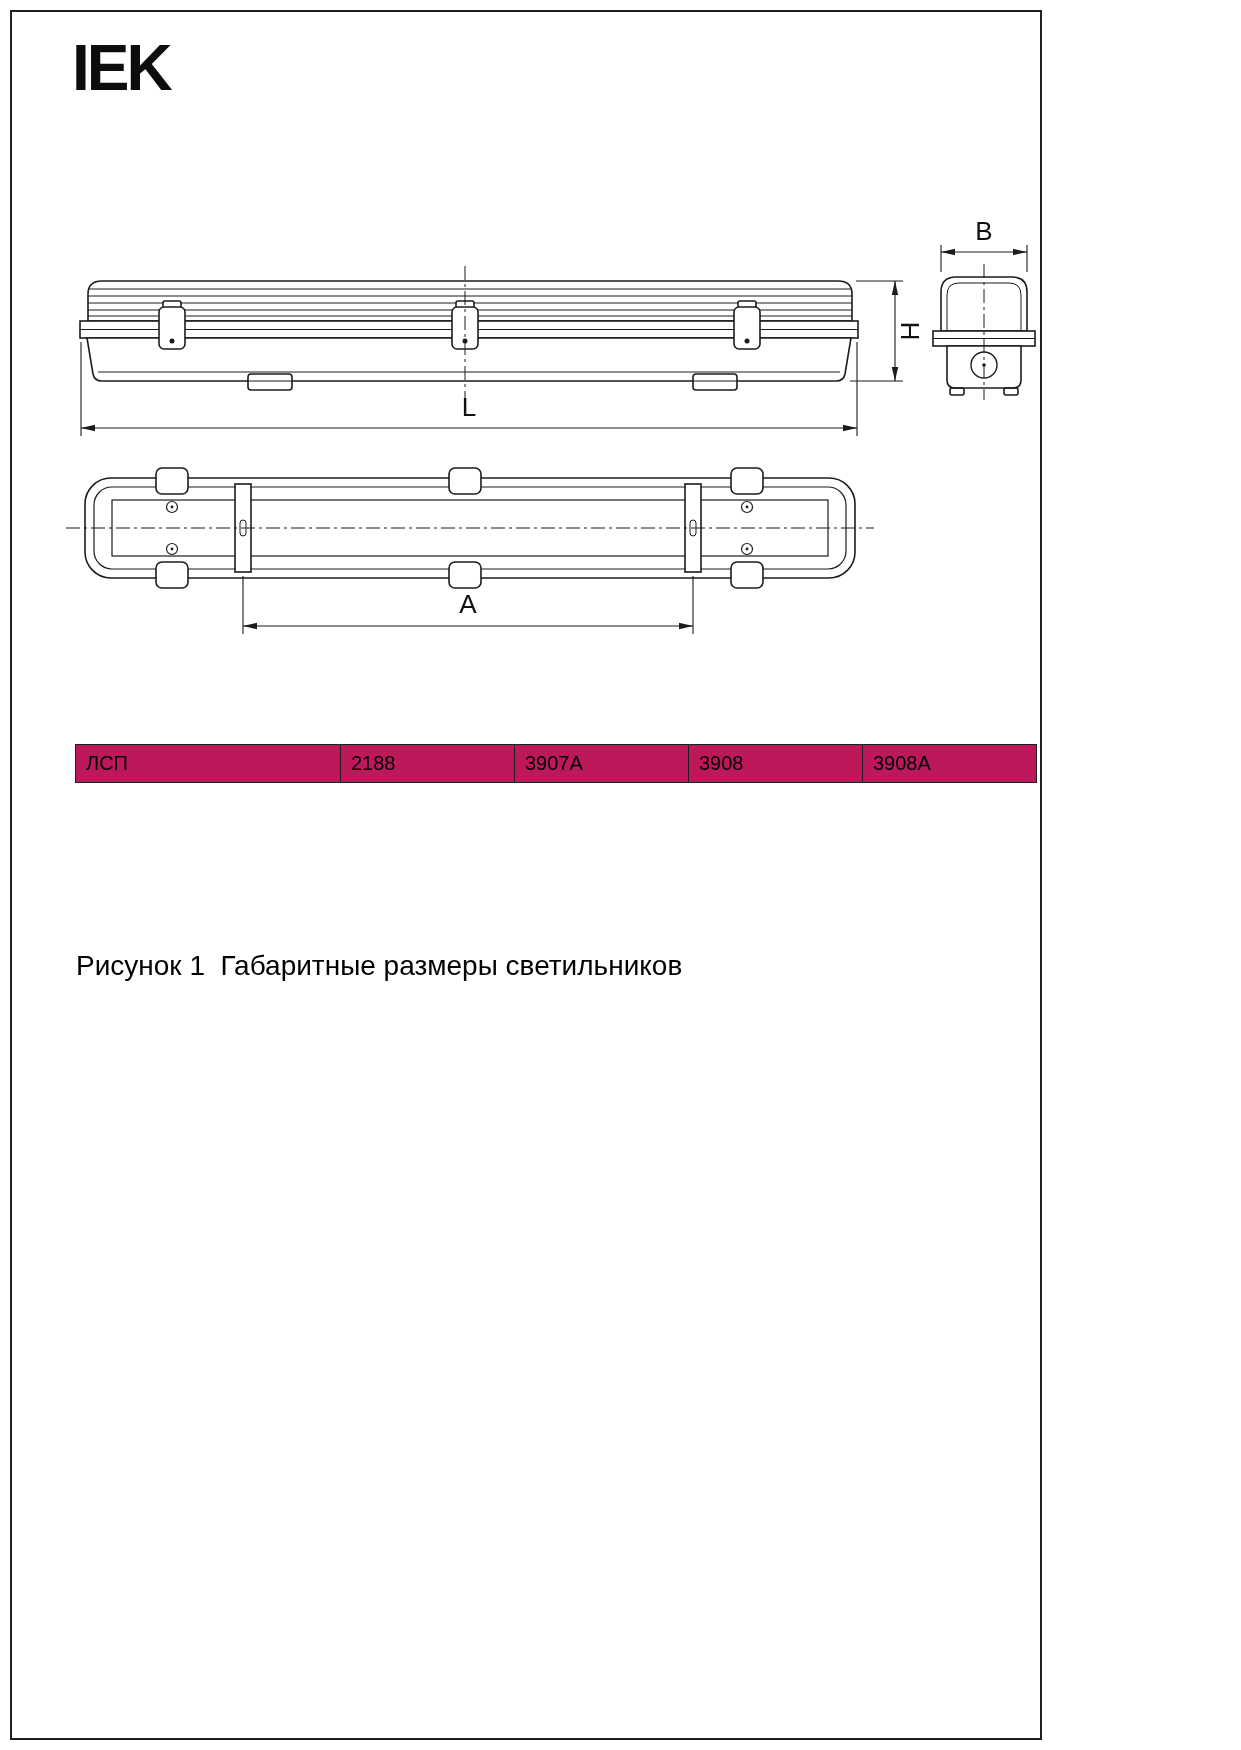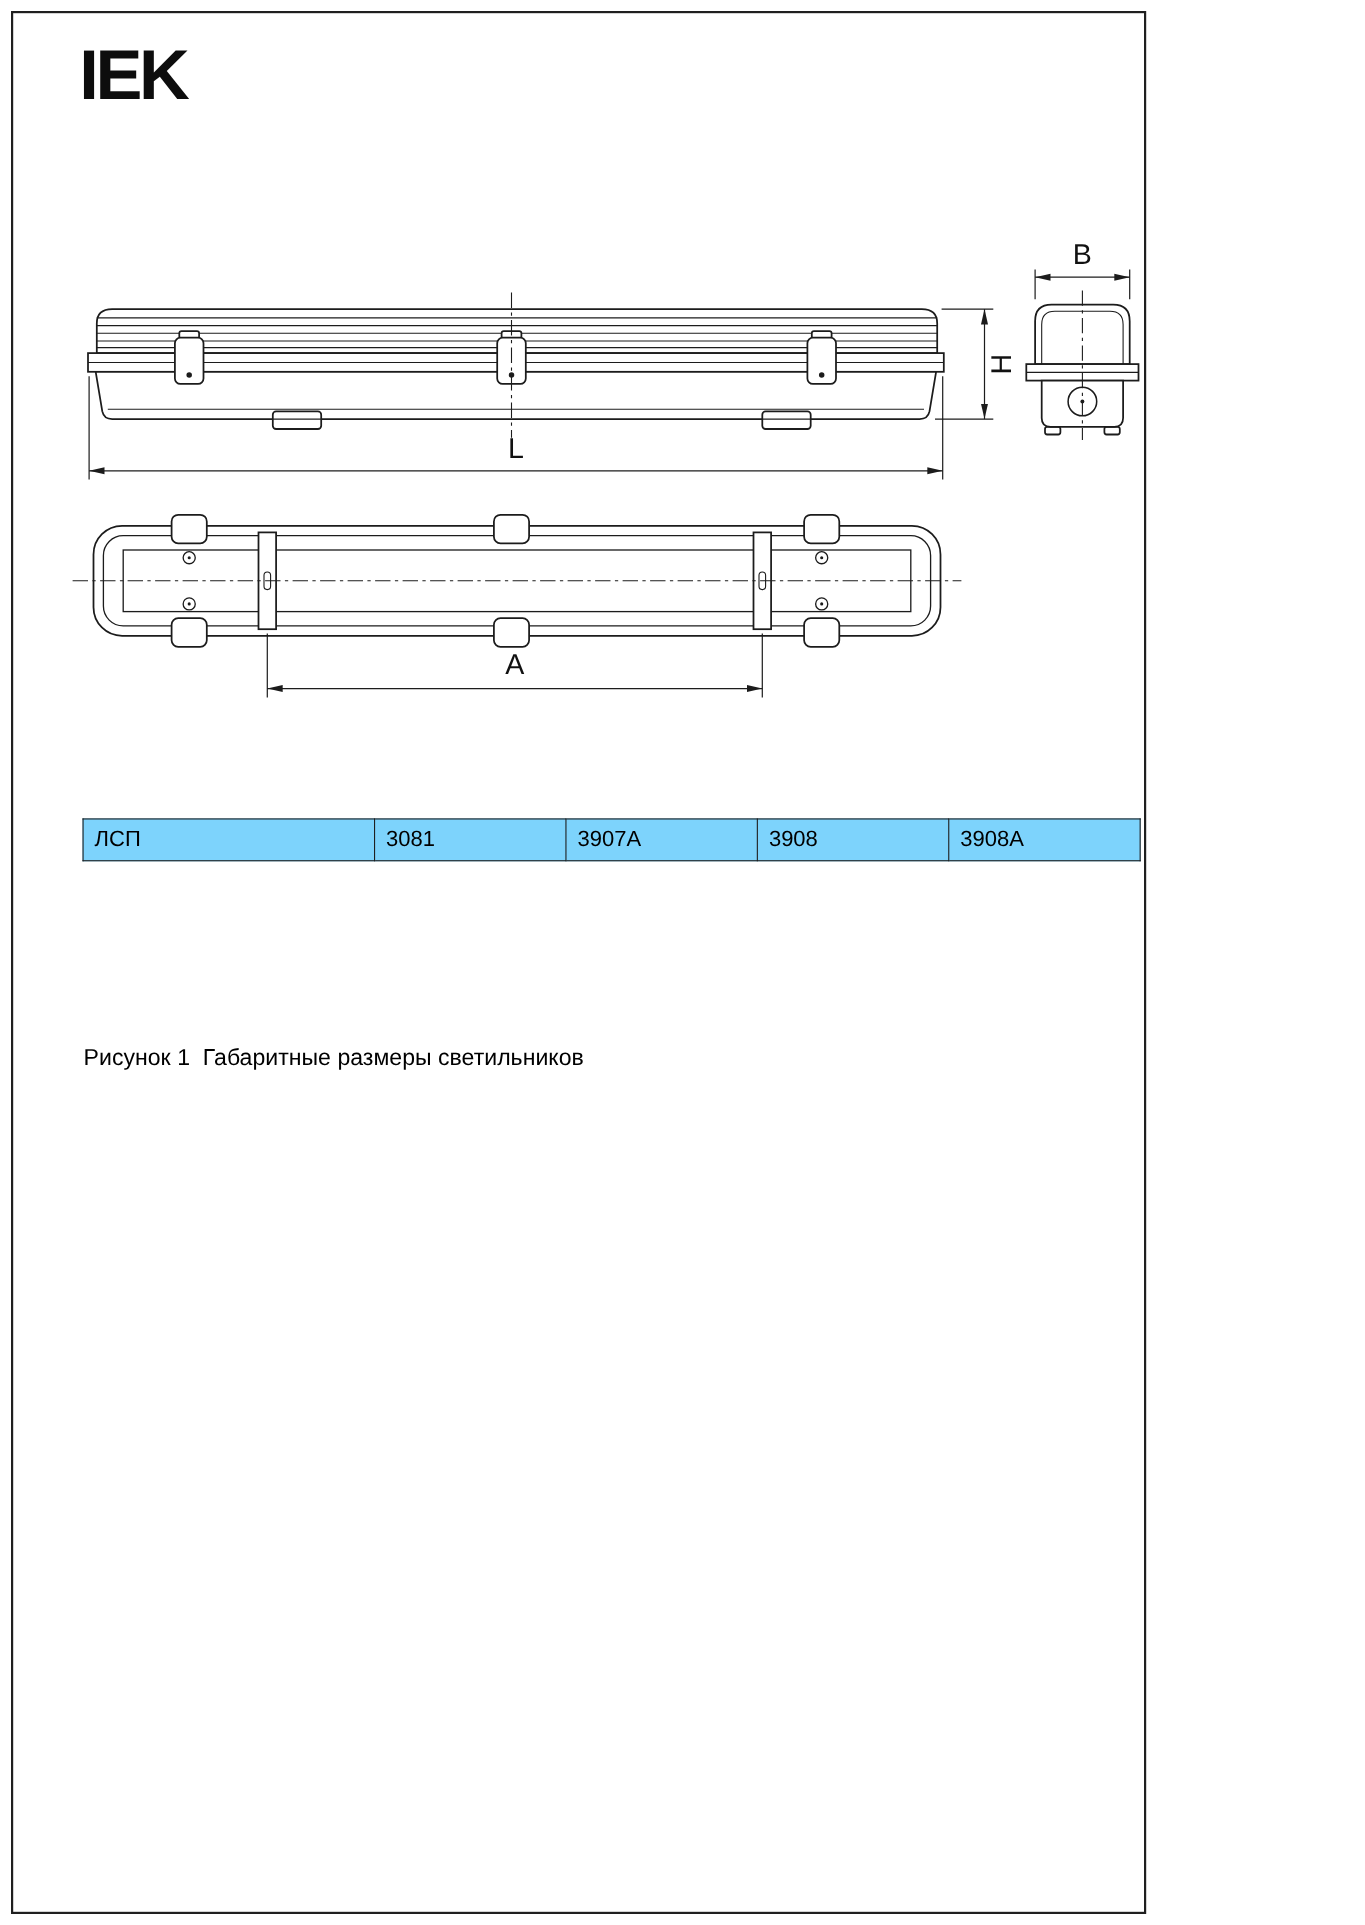--- a/index.html
+++ b/index.html
@@ -4,24 +4,24 @@
 <style>
   html,body{margin:0;padding:0;background:#ffffff;}
   .page{position:relative;width:1052px;height:1750px;background:#ffffff;
         font-family:"Liberation Sans",sans-serif;color:#111;overflow:hidden;}
   .page-border{position:absolute;left:10px;top:10px;right:10px;bottom:10px;
         border:2px solid #1f1f1f;pointer-events:none;}
   .logo{position:absolute;left:72px;top:36px;font-size:64px;font-weight:800;
         letter-spacing:-3px;color:#0d0d0d;line-height:1;}
   .drawing{position:absolute;left:0;top:0;}
   .dim-table{position:absolute;left:75px;top:744px;border-collapse:collapse;
-        table-layout:fixed;width:961px;background:#7dd3fc;}
+        table-layout:fixed;width:961px;background:#be185d;}
   .dim-table td{border:1.5px solid #1f1f1f;height:37px;padding:0 6px 0 10px;
         font-size:20px;color:#000;vertical-align:middle;}
-  .caption{position:absolute;left:76px;top:950px;font-size:21px;color:#000;
+  .caption{position:absolute;left:76px;top:950px;font-size:28px;color:#000;
         white-space:pre-wrap;}
   .dimlab{font-size:26px;font-family:"Liberation Sans",sans-serif;fill:#111;}
 </style>
 </head>
 <body>
 
 <div class="page">
   <div class="page-border"></div>
 
   <div class="logo">IEK</div>
@@ -157,21 +157,21 @@
     <colgroup>
       <col style="width:265px">
         <col style="width:174px">
         <col style="width:174px">
       <col style="width:174px">
         <col style="width:174px">
     </colgroup>
     <tbody>
       <tr>
         <td>ЛСП</td>
-        <td>3081</td>
+        <td>2188</td>
         <td>3907А</td>
         <td>3908</td>
         <td>3908А</td>
       </tr>
     </tbody>
   </table>
 
   <div class="caption">Рисунок 1  Габаритные размеры светильников</div>
 </div>
 

